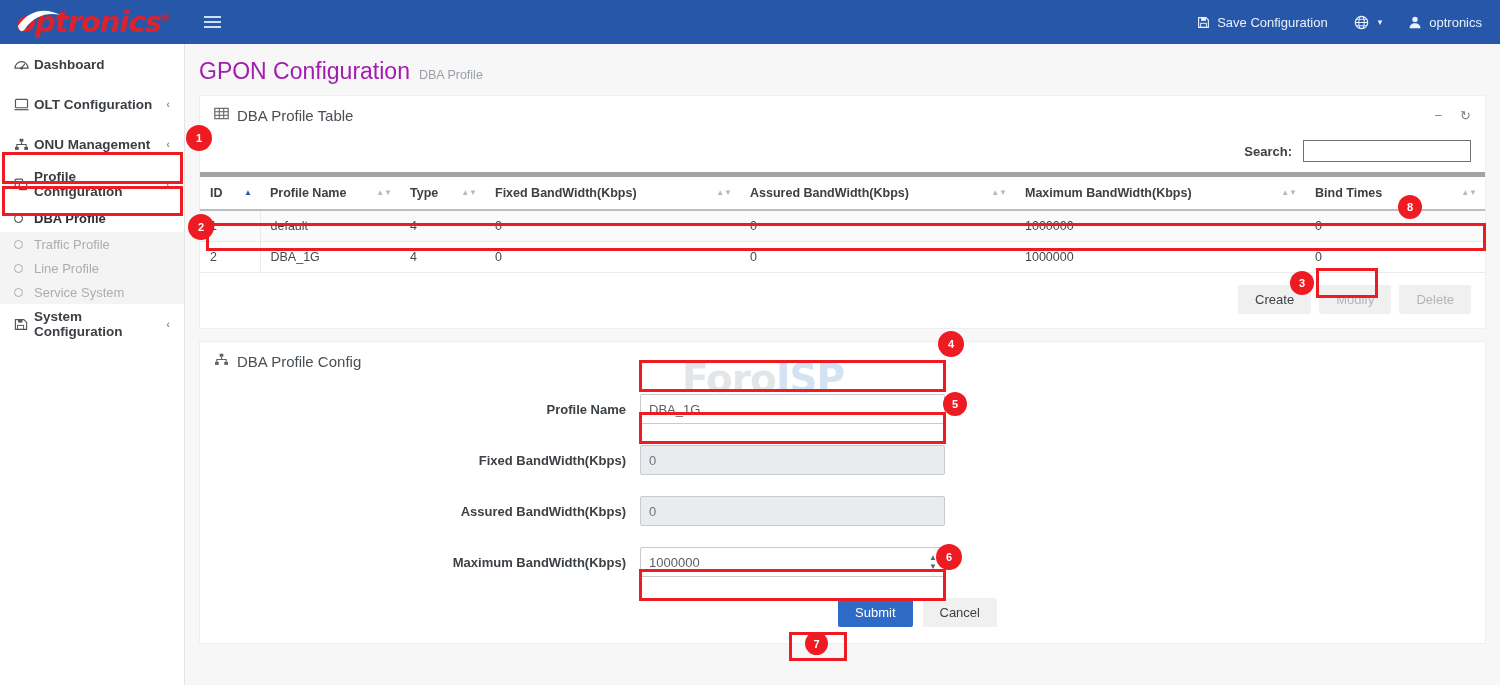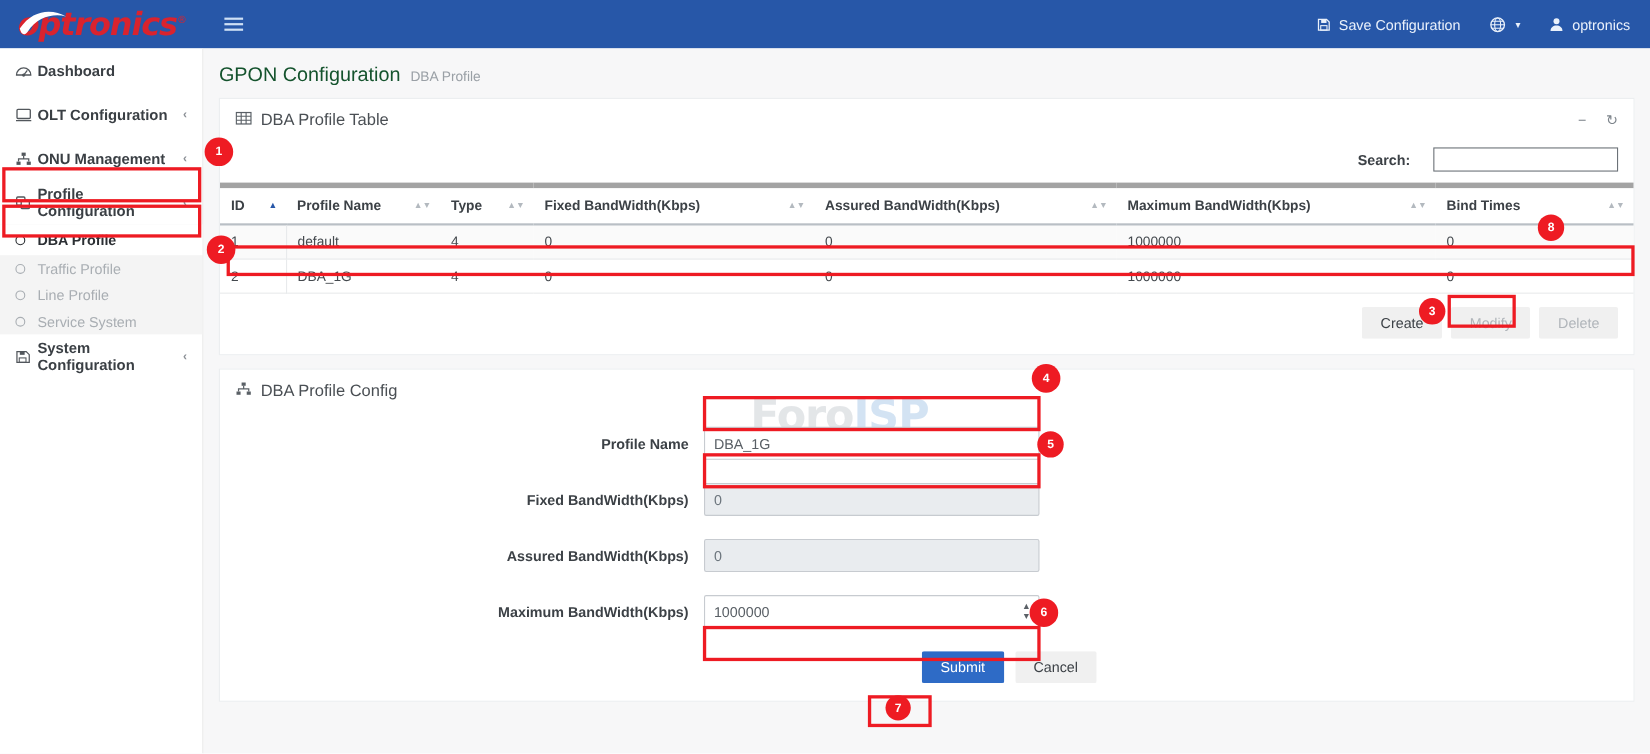--- a/index.html
+++ b/index.html
@@ -75,38 +75,38 @@
     width: 9px; height: 9px; border: 1.6px solid currentColor; border-radius: 50%;
     display: inline-block;
   }
 
   
   #main {
     position: absolute; top: 44px; left: 185px;
     width: 1315px; height: 641px; background: #f7f7f8; overflow: hidden;
   }
   #page-head { padding: 14px 0 10px 14px; display: flex; align-items: baseline; gap: 9px; }
-  #page-title { font-size: 18px; color: #14532d; font-weight: normal; }
+  #page-title { font-size: 23px; color: #a21caf; font-weight: normal; }
   #page-sub { font-size: 12.5px; color: #9aa0a6; }
 
   .card {
     background: #ffffff; margin: 0 14px 0 14px;
     border: 1px solid #eceef0; position: relative;
   }
   .card-head {
     display: flex; align-items: center; height: 38px; padding: 0 14px;
     font-size: 15px; color: #4a4f54;
   }
   .card-head .ch-ico { margin-right: 8px; font-size: 14px; color: #5a6066; }
   .card-tools { margin-left: auto; display: flex; gap: 18px; color: #7d848b; font-size: 13px; }
   .card-tools span { cursor: pointer; }
 
   .search-row {
     display: flex; justify-content: flex-end; align-items: center;
-    padding: 6px 14px 10px 14px; gap: 21px;
+    padding: 6px 14px 10px 14px; gap: 11px;
   }
   .search-row label { font-size: 13px; font-weight: bold; color: #3c4146; }
   .search-row input {
     width: 168px; height: 22px; border: 1px solid #6c7278;
     font-size: 13px; padding: 0 4px; outline: none;
     font-family: "Liberation Sans", sans-serif;
   }
 
   table { width: 100%; border-collapse: collapse; }
   thead th {

